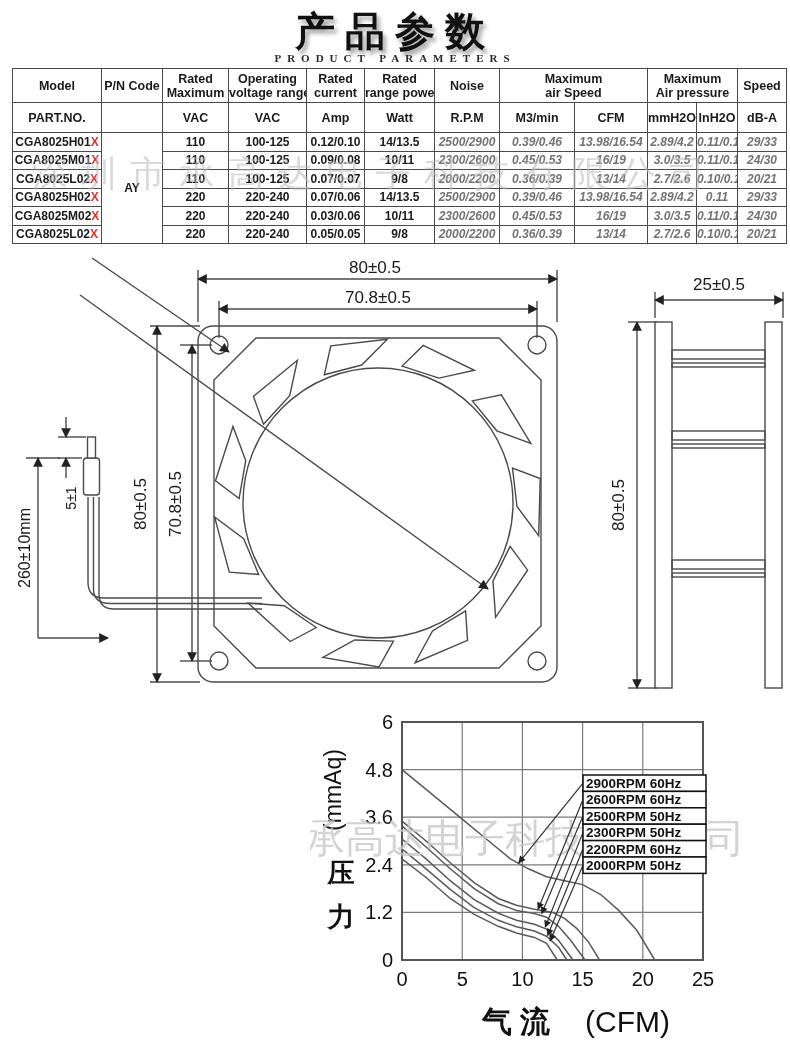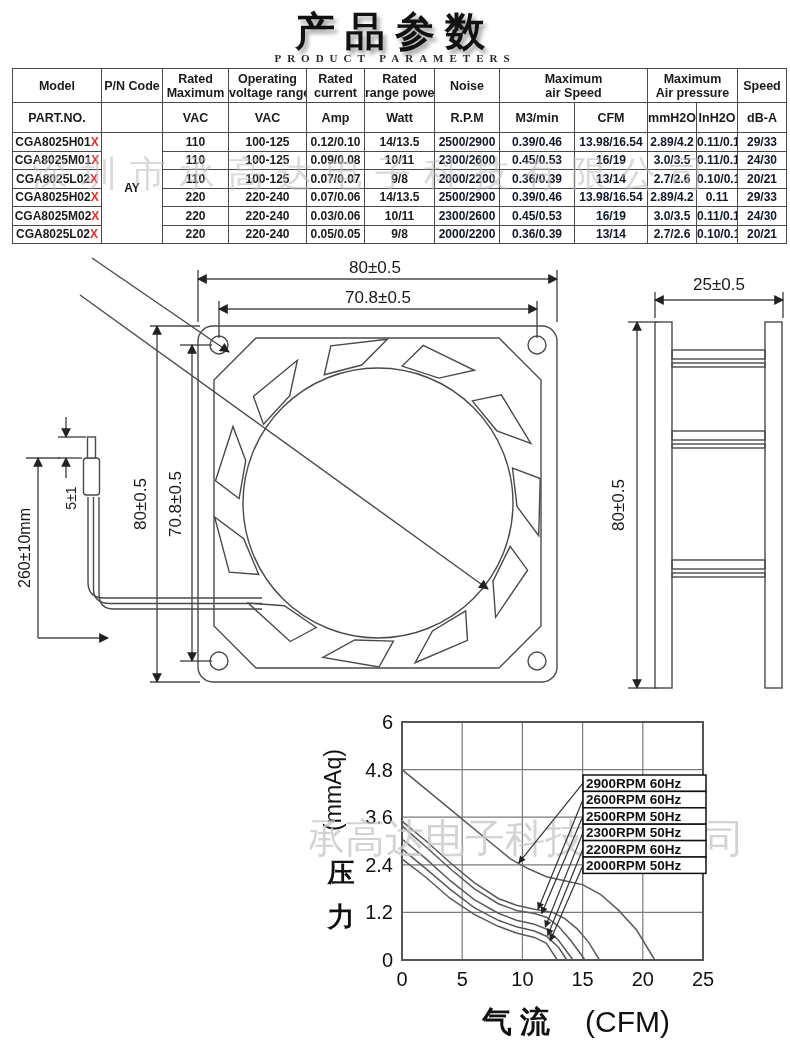--- a/index.html
+++ b/index.html
@@ -13,21 +13,21 @@
   
   #spec-table-wrap{position:absolute;left:12px;top:68px;width:774px;}
   table.spec{border-collapse:collapse;table-layout:fixed;width:774px;}
   table.spec th, table.spec td{border:1.6px solid #4a4a4a;text-align:center;vertical-align:middle;
       padding:0;overflow:hidden;white-space:nowrap;}
   table.spec th{font-size:12.5px;font-weight:700;color:#1a1a1a;line-height:14px;}
   tr.hrow1 th{height:33px;}
   tr.hrow2 th{height:29px;}
   table.spec td{font-size:12px;font-weight:700;height:17.5px;}
   td.dk{color:#1a1a1a;}
-  td.cy{color:#0f172a;}
+  td.cy{color:#737373;font-style:italic;}
   span.redx{color:#e23128;}
   
   .wm-table{position:absolute;left:32px;top:150px;font-size:36px;letter-spacing:13px;
       color:rgba(185,185,185,0.55);white-space:nowrap;pointer-events:none;z-index:6;}
   
   #drawing-svg{position:absolute;left:0;top:246px;}
   #chart-svg{position:absolute;left:310px;top:700px;}
   svg text{font-family:"Liberation Sans","DejaVu Sans",sans-serif;}
 </style>
 </head>

